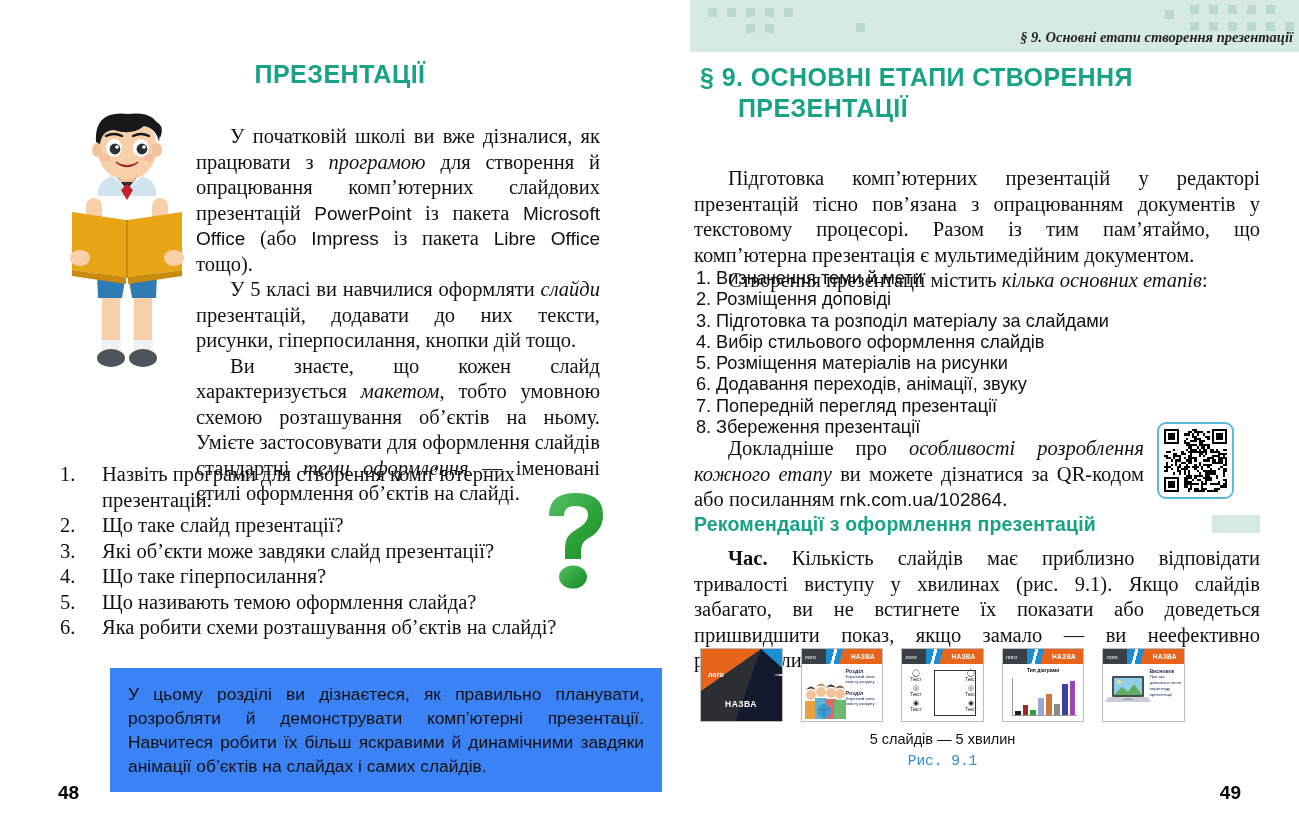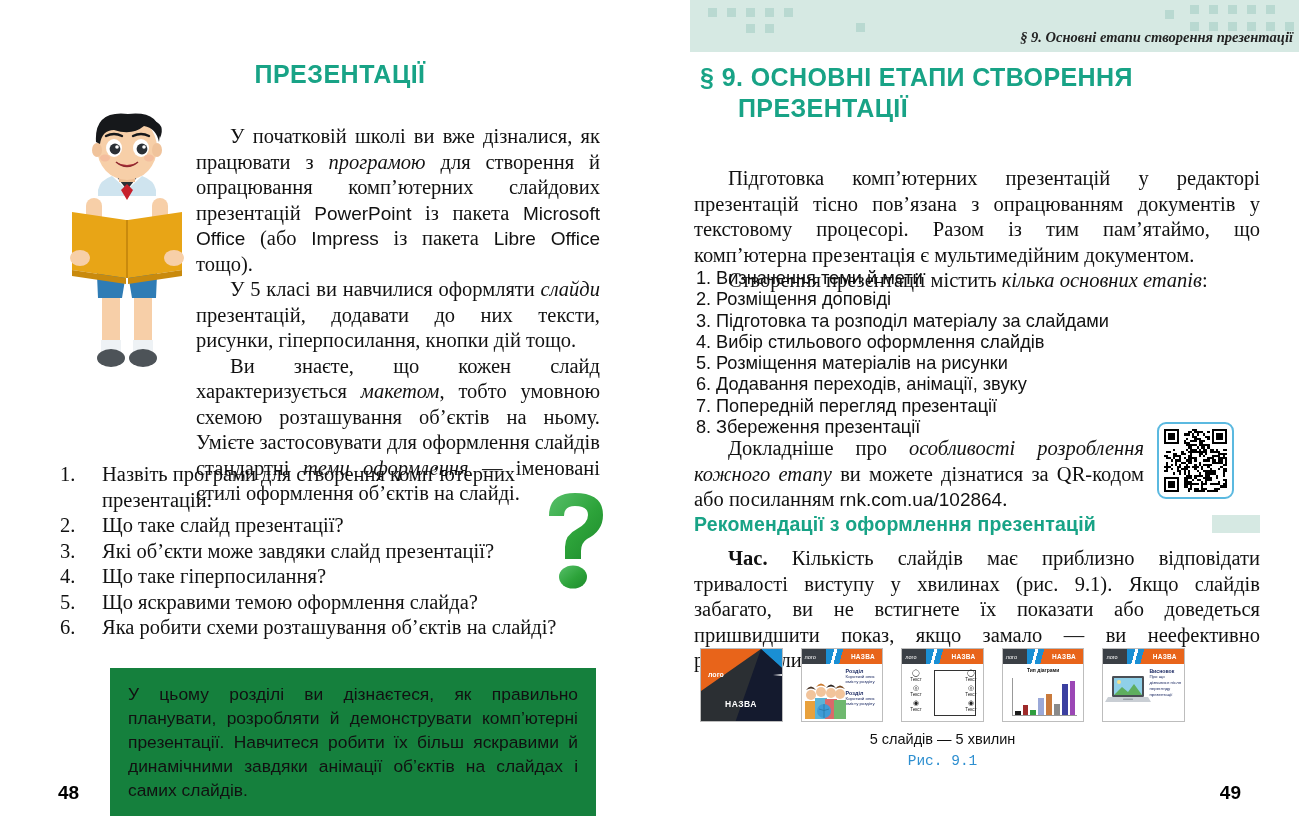--- a/index.html
+++ b/index.html
@@ -45,22 +45,22 @@
   .q-row{display:flex;margin:0;}
   .q-num{width:42px;flex:0 0 42px;}
   .q-text{flex:1;}
 
   #question-mark-icon{
     position:absolute;left:539px;top:489px;width:76px;height:104px;
   }
 
   
   #chapter-note{
-    position:absolute;left:110px;top:668px;width:486px;
-    background:#15803d;
+    position:absolute;left:110px;top:668px;width:552px;
+    background:#3b82f6;
     padding:14px 18px 14px 18px;
     box-sizing:border-box;
     font-family:"Liberation Sans", sans-serif;
     font-size:17.4px;line-height:24px;color:#111;
     text-align:justify;
   }
   #chapter-note p{margin:0;}
 
   #page-num-left{
     position:absolute;left:58px;top:782px;
@@ -258,21 +258,21 @@
       <div class="q-row">
         <span class="q-num">3.</span>
         <span class="q-text">Які об’єкти може завдяки слайд презентації?</span>
       </div>
       <div class="q-row">
         <span class="q-num">4.</span>
         <span class="q-text">Що таке гіперпосилання?</span>
       </div>
       <div class="q-row">
         <span class="q-num">5.</span>
-        <span class="q-text">Що яскравими темою оформлення слайда?</span>
+        <span class="q-text">Що називають темою оформлення слайда?</span>
       </div>
       <div class="q-row">
         <span class="q-num">6.</span>
         <span class="q-text">Яка робити схеми розташування об’єктів на слайді?</span>
       </div>
     </div>
 
     <div id="question-mark-icon">
       <svg viewBox="0 0 76 104" width="76" height="104">
         <defs>

